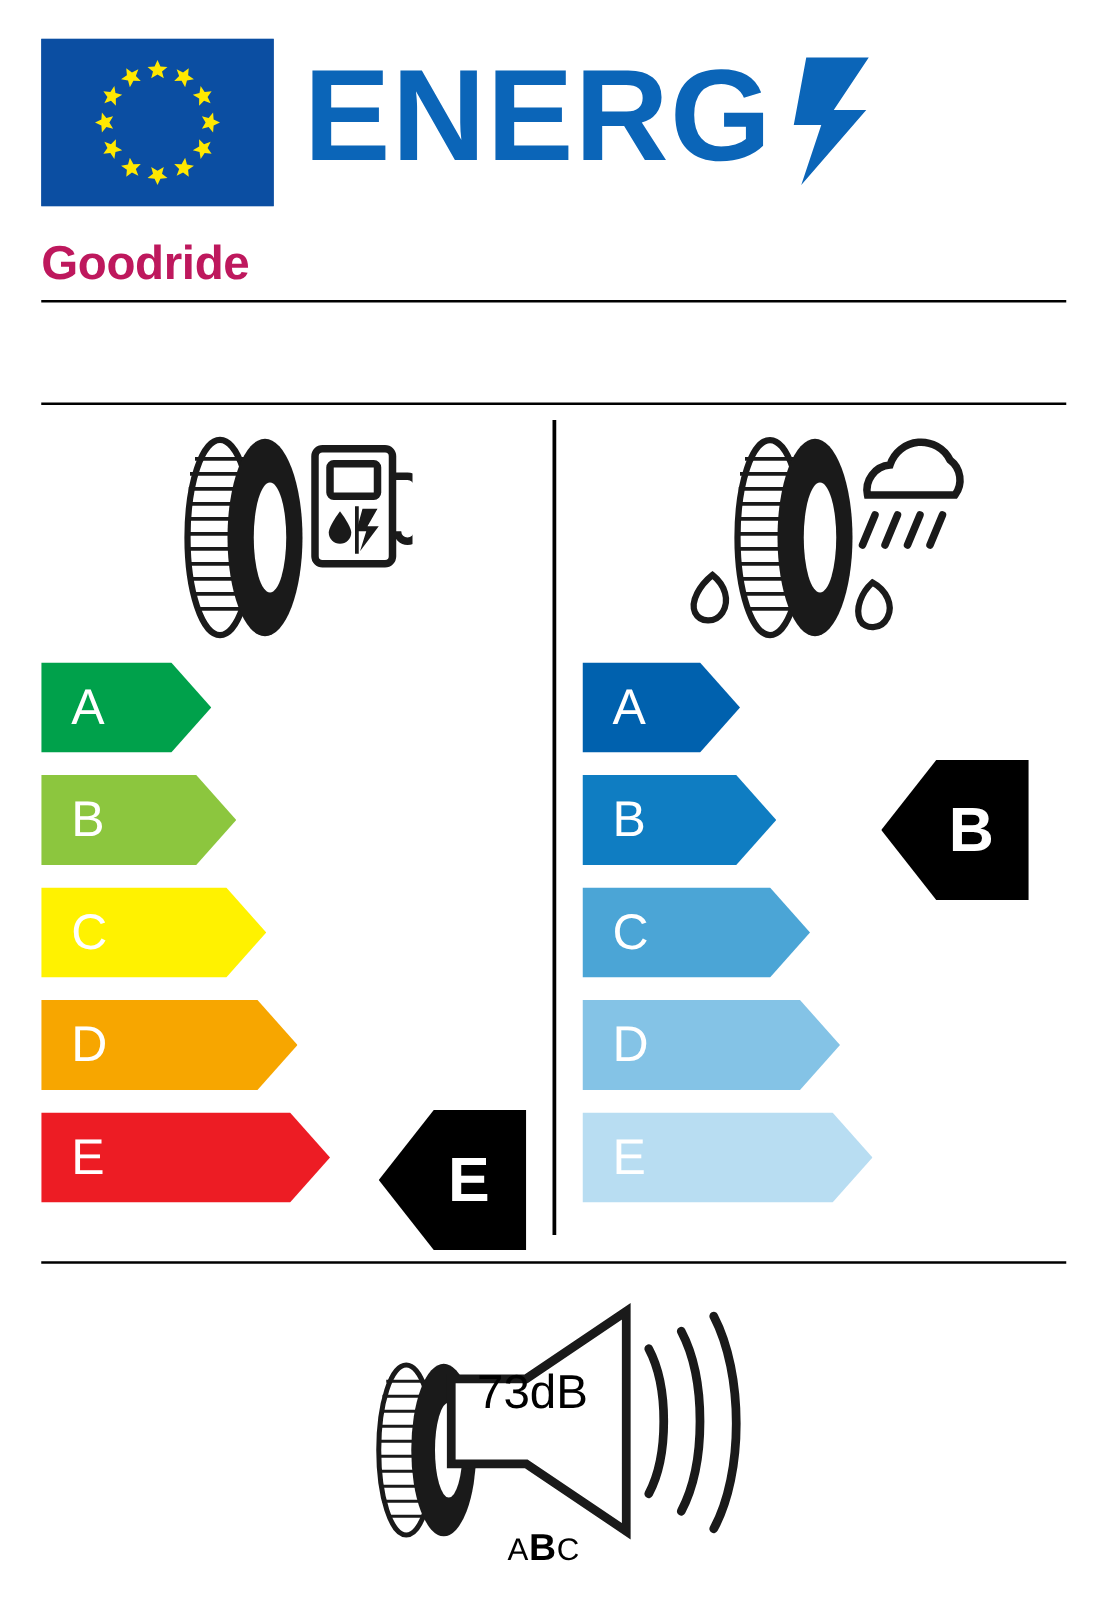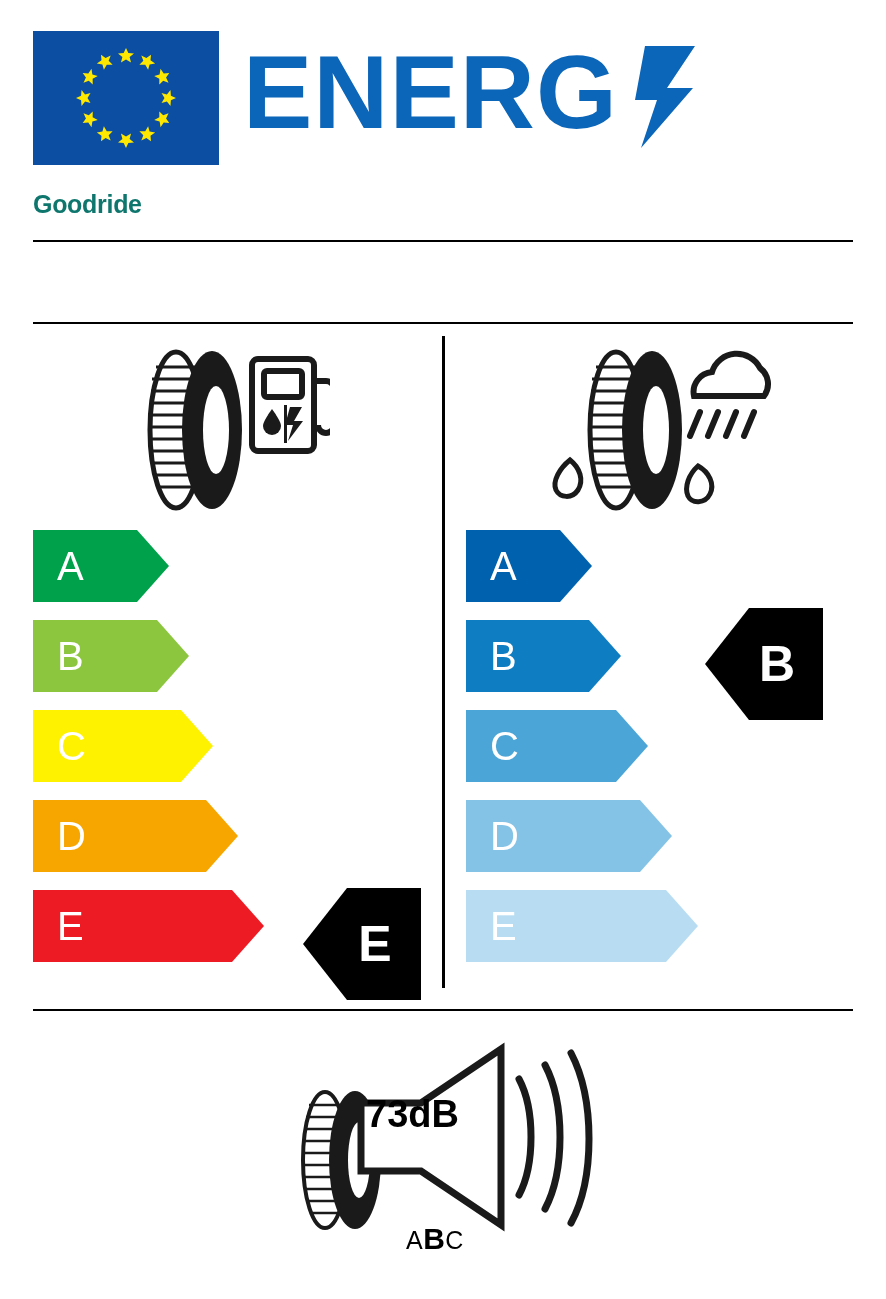--- a/index.html
+++ b/index.html
@@ -35,24 +35,24 @@
     height: 110px;
     text-decoration: underline;
   }
   #energy-word svg { display: block; }
 
   
   #brand-name {
     position: absolute;
     left: 33px;
     top: 190px;
-    font-size: 25px;
+    font-size: 38px;
     font-weight: bold;
     letter-spacing: -0.3px;
-    color: #0f766e;
+    color: #be185d;
   }
   .hrule {
     position: absolute;
     background: #000;
     height: 2px;
   }
   #rule-under-brand { left: 33px; top: 240px; width: 820px; }
   #rule-top-grid    { left: 33px; top: 322px; width: 820px; }
   #rule-bottom-grid { left: 33px; top: 1009px; width: 820px; }
   #divider-vertical {
@@ -141,22 +141,23 @@
   }
   #fuel-marker { left: 303px; top: 888px; }
   #wet-marker  { left: 705px; top: 608px; }
 
   
   #noise-db {
     position: absolute;
     left: 366px;
     top: 1093px;
     width: 120px;
+    text-align: center;
     font-size: 38px;
-    font-weight: bold;
+    font-weight: normal;
     color: #000;
     z-index: 3;
   }
   #noise-classes {
     position: absolute;
     left: 406px;
     top: 1222px;
     font-size: 25px;
     color: #000;
     z-index: 3;

